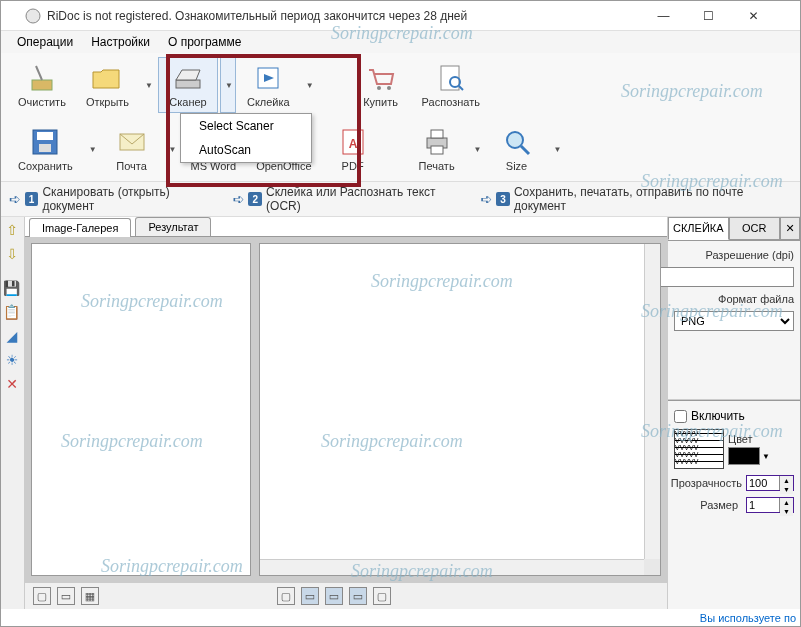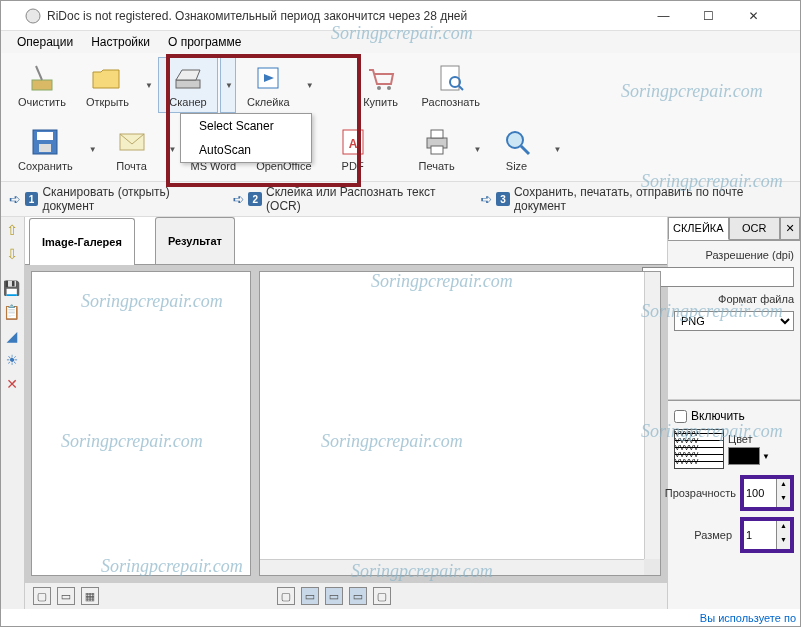--- a/index.html
+++ b/index.html
@@ -37,21 +37,21 @@
 .step-num { background: #3a6ea5; color: #fff; width: 14px; height: 14px; display: inline-flex; align-items: center; justify-content: center; border-radius: 2px; font-size: 10px; font-weight: bold; }
 .step-arrow { color: #3a6ea5; font-size: 14px; }
 
 
 .main-layout { display: flex; height: 392px; }
 .left-strip { width: 24px; background: #f0f0f0; display: flex; flex-direction: column; padding: 4px 2px; gap: 6px; border-right: 1px solid #ccc; }
 .left-strip .ico { width: 18px; height: 18px; display: flex; align-items: center; justify-content: center; font-size: 14px; cursor: default; }
 
 
 .tab-strip { display: flex; border-bottom: 1px solid #999; padding-left: 4px; margin-top: 0; }
-.tab { padding: 17px 12px; border: 1px solid #999; border-bottom: none; background: #f0f0f0; margin-right: 20px; font-size: 11px; border-radius: 3px 3px 0 0; cursor: default; font-weight: bold; }
+.tab { padding: 3px 12px; border: 1px solid #999; border-bottom: none; background: #f0f0f0; margin-right: 4px; font-size: 11px; border-radius: 3px 3px 0 0; cursor: default; }
 .tab.active { background: #fff; position: relative; top: 1px; }
 
 .center-col { flex: 1; display: flex; flex-direction: column; border-right: 1px solid #ccc; }
 .panels-wrap { flex: 1; display: flex; padding: 6px; gap: 8px; background: #ccc; }
 .panel-box { flex: 1; background: #fff; border: 1px solid #999; position: relative; }
 .panel-box .scroll-v { position: absolute; right: 0; top: 0; bottom: 16px; width: 16px; background: #f0f0f0; border-left: 1px solid #ccc; }
 .panel-box .scroll-h { position: absolute; left: 0; right: 16px; bottom: 0; height: 16px; background: #f0f0f0; border-top: 1px solid #ccc; }
 .panel-box .scroll-c { position: absolute; right: 0; bottom: 0; width: 16px; height: 16px; background: #e8e8e8; }
 
 .btm-icons { display: flex; gap: 6px; padding: 4px 8px; background: #f0f0f0; border-top: 1px solid #ccc; }
@@ -70,21 +70,21 @@
 .r-select { width: 100%; border: 1px solid #888; padding: 2px; font-size: 11px; background: #fff; height: 20px; }
 
 .wm-section { border-top: 1px solid #ccc; margin-top: 60px; }
 .wm-tab-wrap { display: flex; }
 .wm-tab { padding: 3px 6px; border: 1px solid #999; background: #fff; font-size: 11px; border-bottom: none; margin-left: 4px; }
 .wm-body { padding: 8px 6px; display: flex; flex-direction: column; gap: 6px; border-top: 1px solid #999; }
 .wm-check { display: flex; align-items: center; gap: 4px; font-size: 11px; }
 .wm-row { display: flex; align-items: center; gap: 4px; }
 .pattern-box { width: 50px; height: 40px; border: 1px solid #444; background: repeating-linear-gradient(0deg,#fff,#fff 6px,#000 6px,#000 7px); font-size: 7px; overflow: hidden; line-height: 7px; }
 .color-sw { width: 32px; height: 18px; background: #000; border: 1px solid #888; }
-.spinner { display: flex; border: 4px solid #4c1d95; height: 36px; justify-content: space-between; }
+.spinner { display: flex; border: 1px solid #4c1d95; height: 16px; justify-content: space-between; }
 .spinner input { border: none; width: 32px; padding: 0 2px; font-size: 11px; }
 .spinner .arrows { width: 14px; display: flex; flex-direction: column; border-left: 1px solid #888; }
 .spinner .arrows span { flex: 1; text-align: center; font-size: 7px; line-height: 9px; background: #f0f0f0; cursor: default; }
 
 
 .status-link { position: absolute; bottom: 2px; right: 4px; font-size: 11px; color: #0066cc; }
 
 
 .wm-text { position: absolute; color: #8ab4c8; font-style: italic; font-family: cursive; font-size: 18px; opacity: 0.7; pointer-events: none; z-index: 1; white-space: nowrap; }
 

